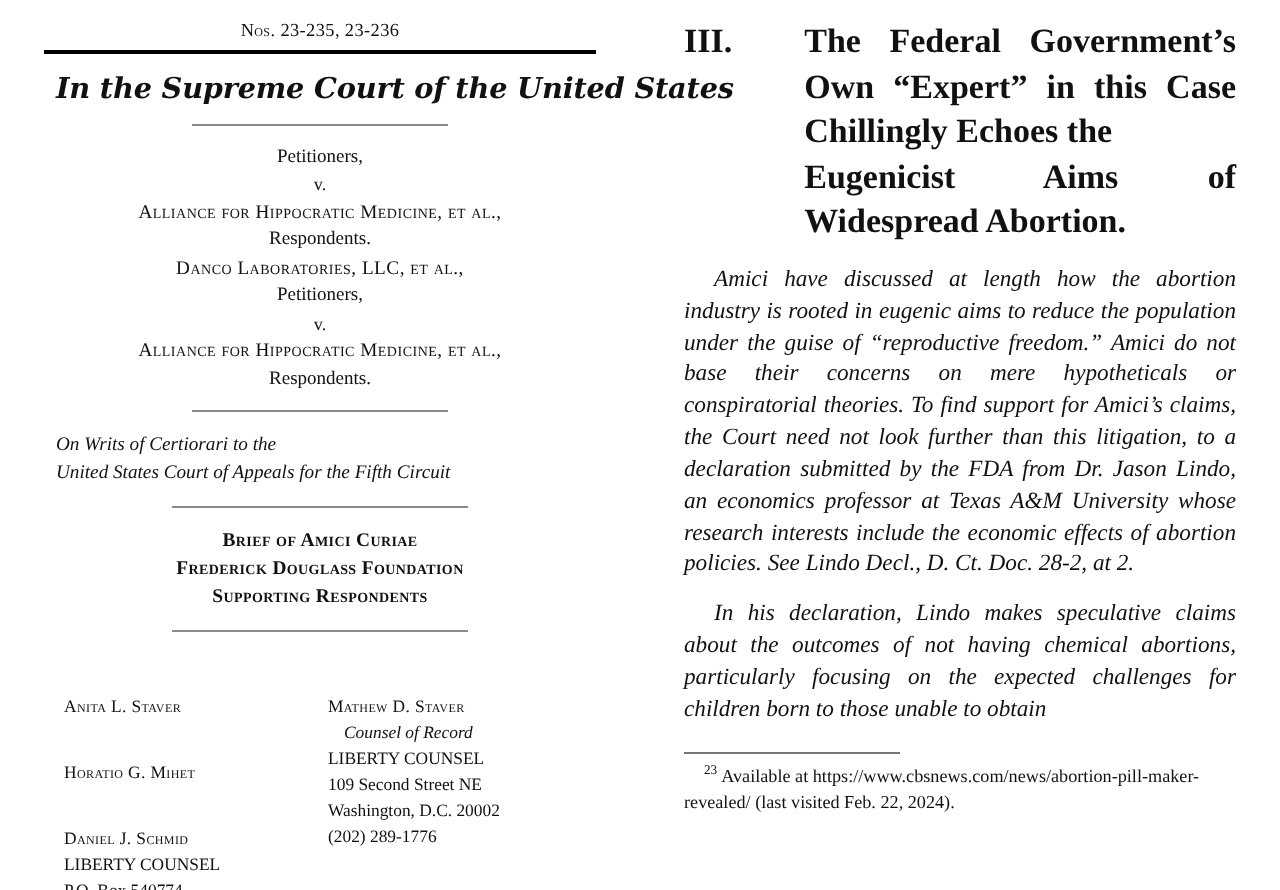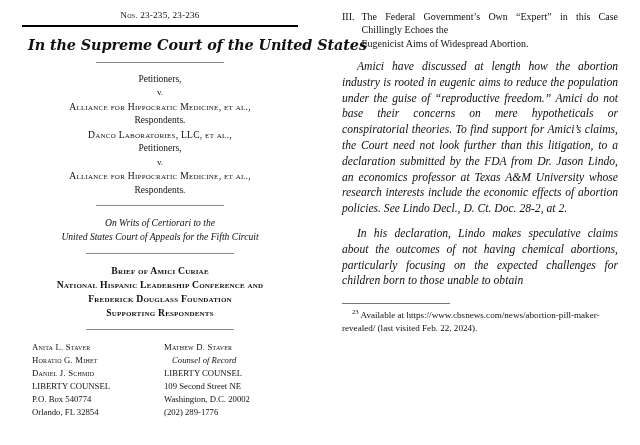--- a/index.html
+++ b/index.html
@@ -86,21 +86,21 @@
     margin: 0 0 2px 0;
     line-height: 1.25;
   }
   .conj {
     text-align: center;
     font-size: 9.5px;
     margin: 1px 0 2px 0;
     line-height: 1.25;
   }
   .writs {
-    text-align: center;
+    text-align: left;
     font-style: italic;
     font-size: 9.6px;
     line-height: 1.45;
     margin: 0;
   }
   .brief-title {
     text-align: center;
     font-variant: small-caps;
     font-weight: 700;
     font-size: 9.7px;
@@ -119,37 +119,39 @@
     font-size: 8.7px;
     line-height: 1.5;
   }
   .counsel-col.right {
     padding-left: 8px;
   }
   .cname {
     font-variant: small-caps;
     letter-spacing: .2px;
     white-space: nowrap;
+    margin-top: 20px;
   }
   .crecord {
     font-style: italic;
     padding-left: 8px;
     white-space: nowrap;
   }
   .cline {
     white-space: nowrap;
   }
 
   
   .section-head {
     display: flex;
-    font-weight: 400;
-    font-size: 10px;
+    font-weight: 700;
+    font-size: 17px;
     line-height: 1.33;
     margin: 2px 0 9px 0;
+    gap: 29px;
   }
   .section-num {
     flex: 0 0 auto;
     padding-right: 7px;
   }
   .section-text {
     flex: 1 1 auto;
     text-align: justify;
     text-align-last: left;
   }
@@ -216,21 +218,20 @@
 
     <div>
       <div class="writs">On Writs of Certiorari to the</div>
       <div class="writs">United States Court of Appeals for the Fifth Circuit</div>
     </div>
 
     <hr class="rule-thin wide">
 
     <div>
       <div class="brief-title">Brief of Amici Curiae</div>
-      <div class="brief-title">National Hispanic Leadership Conference and</div>
       <div class="brief-title">Frederick Douglass Foundation</div>
       <div class="brief-title">Supporting Respondents</div>
     </div>
 
     <hr class="rule-thin wide">
 
     <div class="counsel">
       <div class="counsel-col left">
         <div class="cname">Anita L. Staver</div>
         <div class="cname">Horatio G. Mihet</div>

